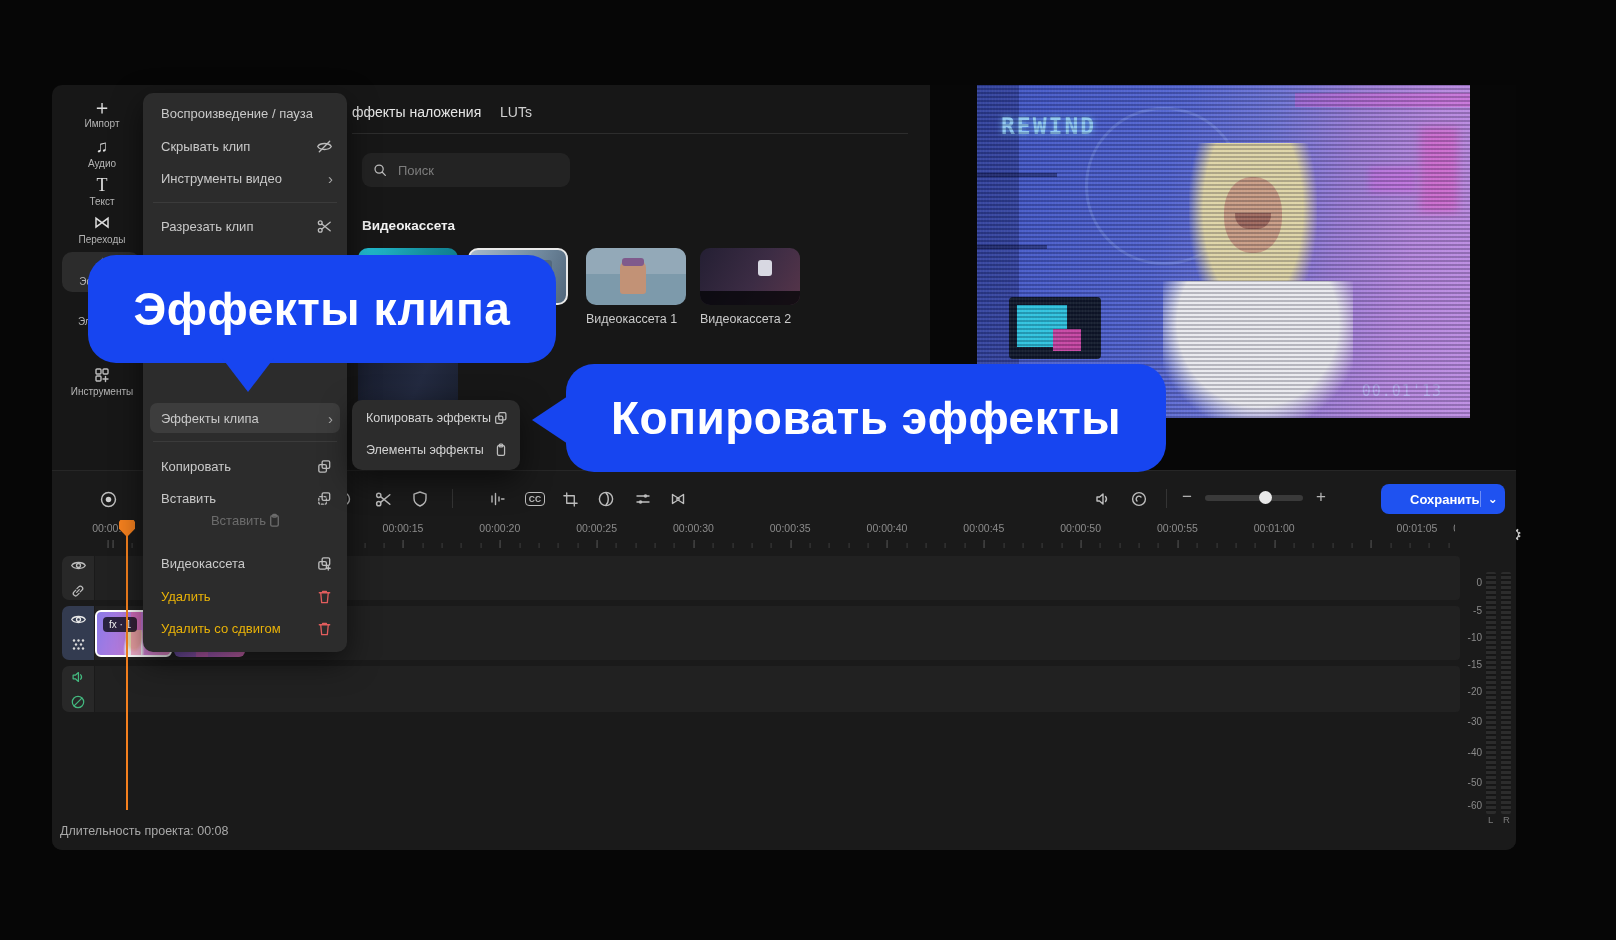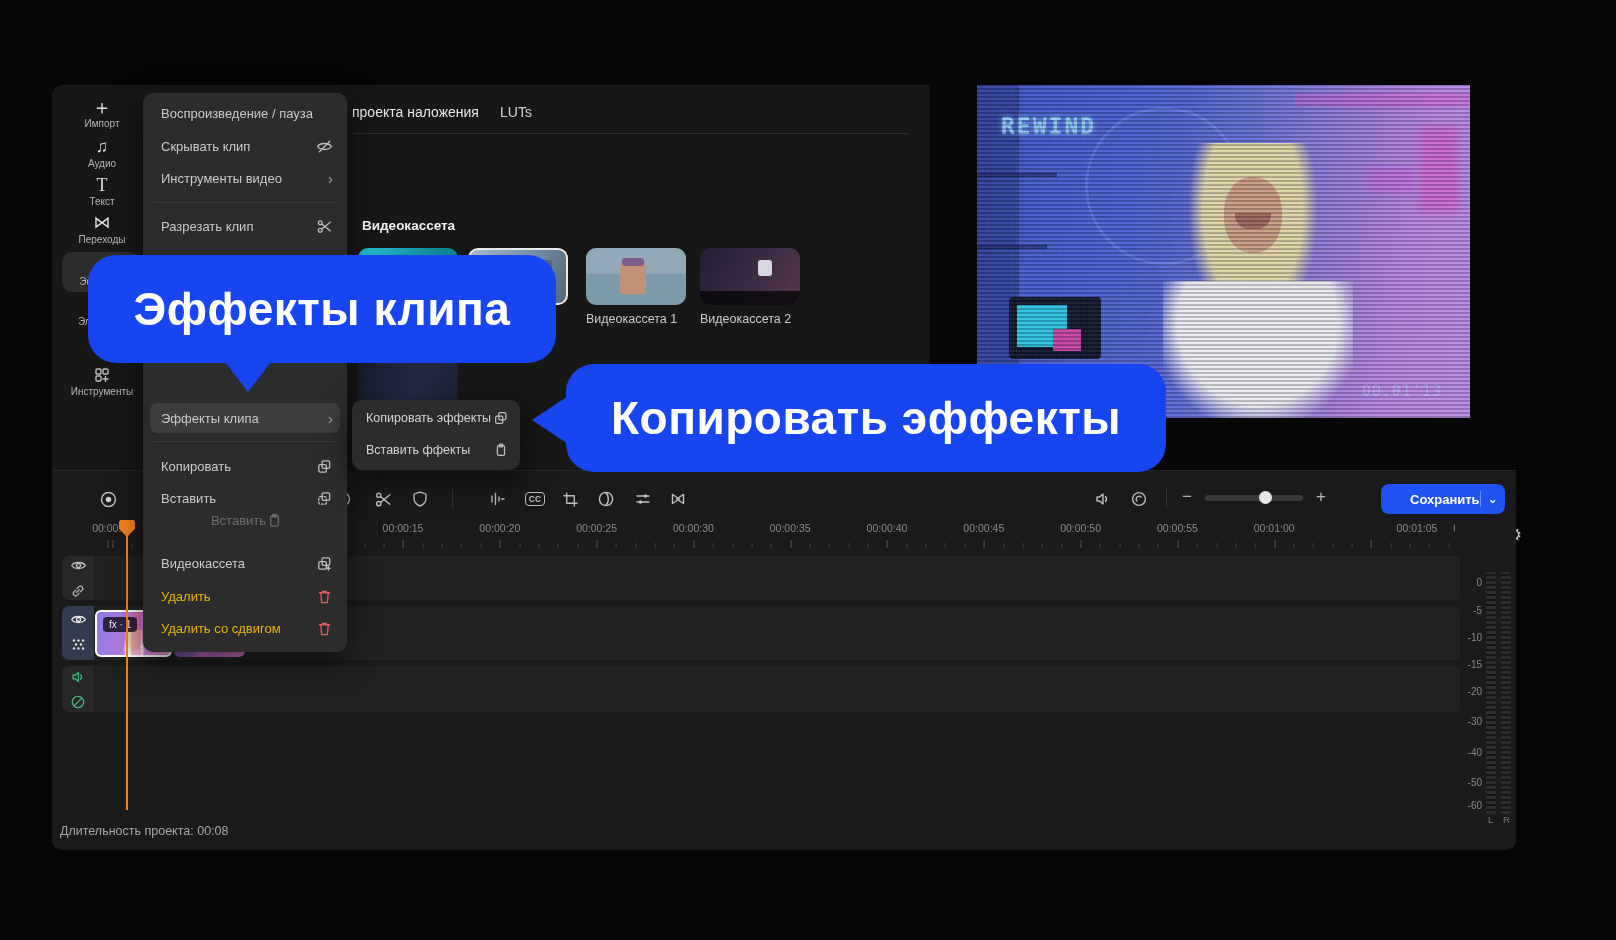--- a/index.html
+++ b/index.html
@@ -146,24 +146,33 @@
       <svg class="ic" width="18" height="18" viewBox="0 0 18 18" style="margin:0 auto;">
           <rect x="3" y="3" width="5" height="5" rx="1"></rect>
           <rect x="10" y="3" width="5" height="5" rx="1"></rect>
           <rect x="3" y="10" width="5" height="5" rx="1"></rect>
           <path d="M12.5 10.5 v5 M10 13 h5"></path>
         </svg>
     </div>
     <div class="side-lbl">Инструменты</div>
   </div>
 
-  <div class="tab" style="left:352px;">проекта наложения</div>
+  <div class="tab" style="left:352px;">ффекты наложения</div>
   <div class="tab" style="left:500px;color:#d0d0d0;">LUTs</div>
   <div class="panel-divider"></div>
 
+  <div class="search">
+    <span>
+      <svg class="ic" width="16" height="16" viewBox="0 0 18 18">
+          <circle cx="8" cy="8" r="4.6"></circle>
+          <path d="M11.6 11.6 L15 15"></path>
+        </svg>
+    </span>
+    <input placeholder="Поиск" style="">
+  </div>
 
   <div class="sec-title">Видеокассета</div>
 
   <div class="card" style="left:358px;top:248px;background:linear-gradient(115deg,#23c0d4,#15909f 55%,#0c6f82);">
     <div style="position:absolute;left:14px;top:22px;width:56px;height:22px;background:rgba(10,60,70,.55);border-radius:4px;"></div>
   </div>
   <div class="card" style="left:468px;top:248px;border:2px solid #e9e9e9;background:linear-gradient(110deg,#a7bacb,#7a93a8 50%,#51677c);">
     <div style="position:absolute;right:14px;top:10px;width:30px;height:34px;background:rgba(70,90,110,.6);border-radius:3px;"></div>
   </div>
   <div class="card" style="left:586px;top:248px;background:linear-gradient(180deg,#93a9b8 0 45%,#7d9aab 45% 100%);">
@@ -537,21 +546,21 @@
     <div class="srow" style="top:3px;">
       <span>Копировать эффекты</span>
       <span>
         <svg class="ic" width="16" height="16" viewBox="0 0 18 18">
             <rect x="6.5" y="3" width="8" height="8" rx="1.5"></rect>
             <rect x="3" y="7" width="8" height="8" rx="1.5"></rect>
           </svg>
       </span>
     </div>
     <div class="srow" style="top:35px;">
-      <span>Вставить ффекты</span>
+      <span>Элементы эффекты</span>
       <span>
         <svg class="ic" width="16" height="16" viewBox="0 0 18 18">
             <rect x="5" y="4" width="8" height="11" rx="1.5"></rect>
             <rect x="7" y="2.5" width="4" height="3" rx="1"></rect>
           </svg>
       </span>
     </div>
   </div>
 
   <div class="callout" style="left:88px;top:255px;width:468px;height:108px;">

